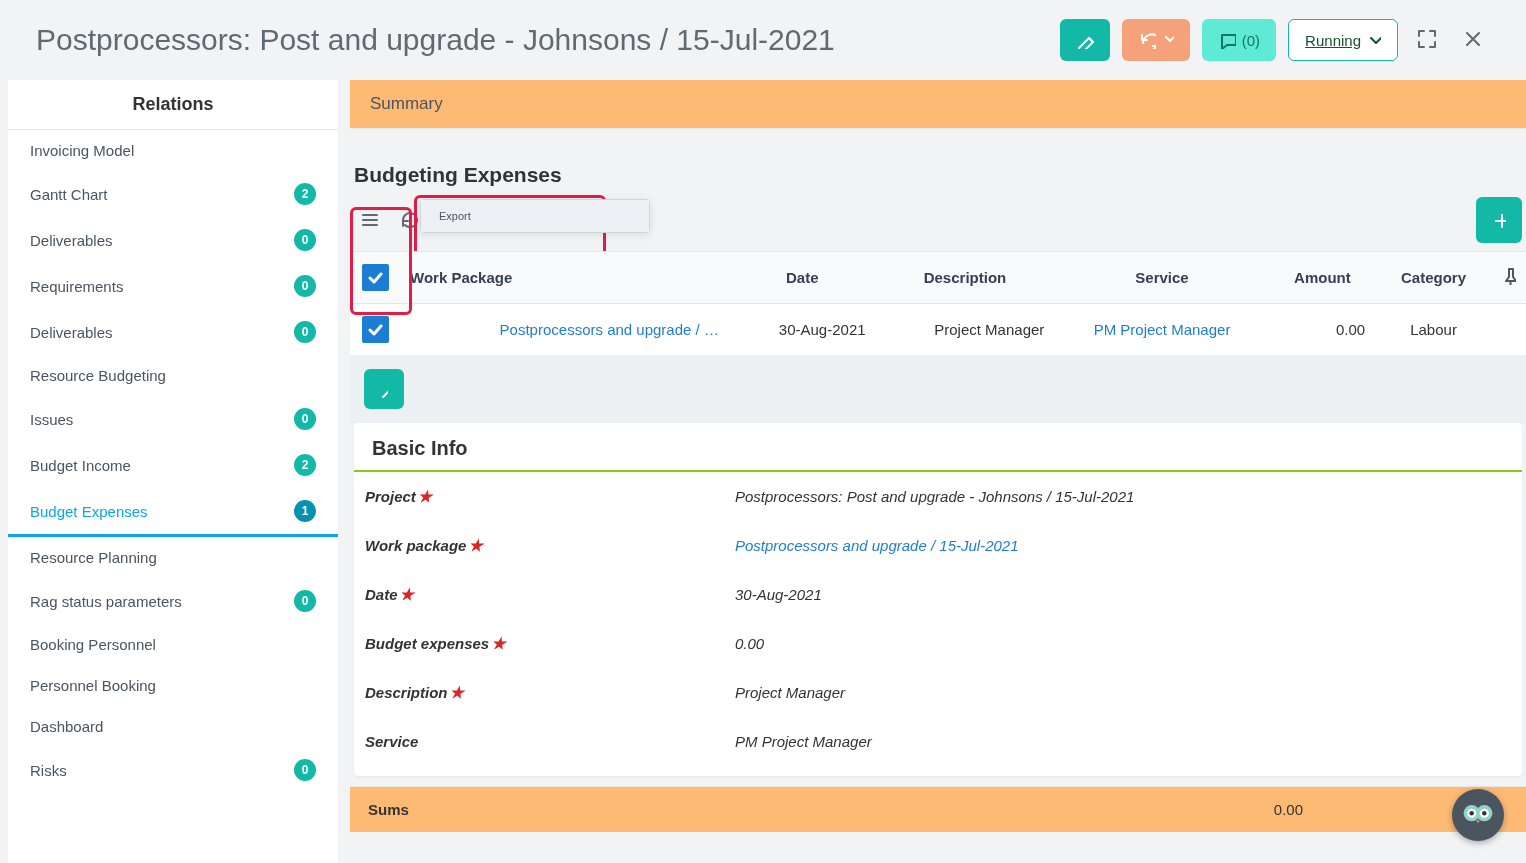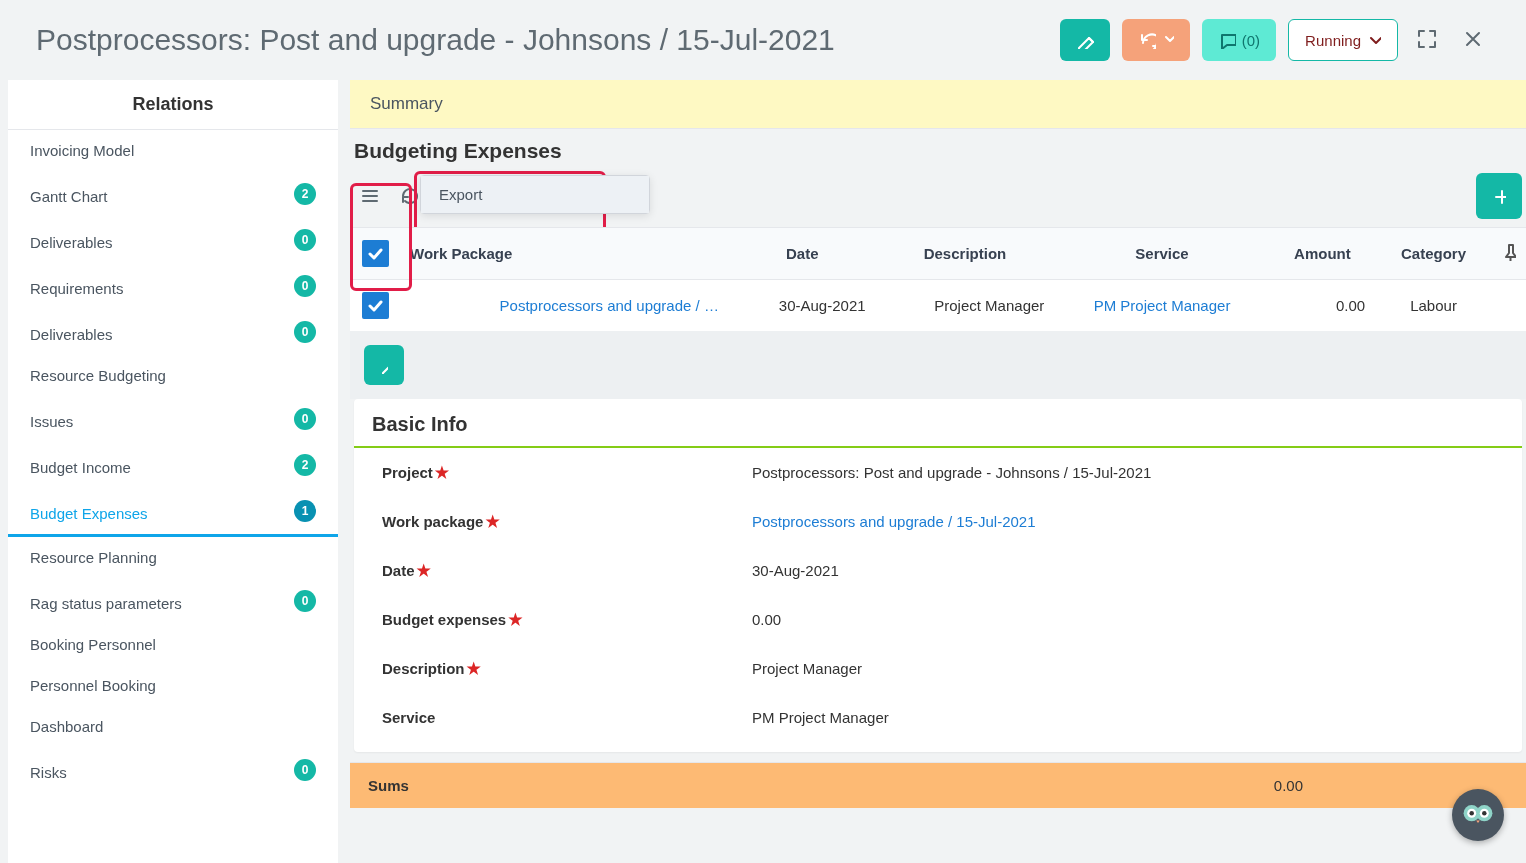--- a/index.html
+++ b/index.html
@@ -36,21 +36,21 @@
     display: inline-flex;
     align-items: center;
     justify-content: center;
     cursor: pointer;
     font-size: 15px;
     gap: 6px;
   }
   .btn-teal { background:#14b8a6; color:#fff; }
   .btn-orange { background:#f5a27a; color:#fff; }
   .btn-lightteal { background:#5eead4; color:#0f766e; }
-  .btn-outline { background:#fff; border:1.5px solid #14b8a6; color:#7f1d1d; }
+  .btn-outline { background:#fff; border:1.5px solid #14b8a6; color:#14532d;text-decoration:underline; }
   .icon-btn { background:none; border:none; cursor:pointer; padding:6px; color:#5f6a72; }
   svg.ico { width:18px; height:18px; fill:none; stroke:currentColor; stroke-width:2; stroke-linecap:round; stroke-linejoin:round; }
   svg.ico-lg { width:22px; height:22px; }
   
   
   .layout { display:flex; height: calc(100% - 80px); }
   
   
   .sidebar {
     width: 330px;
@@ -62,21 +62,21 @@
   .sidebar-title {
     text-align:center;
     font-size:18px;
     font-weight:600;
     padding: 14px 0;
     border-bottom:1px solid #e5e7eb;
   }
   .nav { list-style:none; overflow-y:auto; flex:1;}
   .nav-item {
     display:flex;
-    align-items:flex-end;
+    align-items:center;
     justify-content:space-between;
     padding: 12px 22px;
     font-size:15px;
     color:#4a5560;
     cursor:pointer;
   }
   .nav-item.active {
     color:#0ea5e9;
     border-bottom: 3px solid #0ea5e9;
   }
@@ -91,31 +91,32 @@
     display:inline-flex;
     align-items:center;
     justify-content:center;
     padding:0 6px;
   }
   .badge.blue { background:#0891b2; }
   
   
   .main { flex:1; padding: 0 0 0 12px; overflow-y:auto;}
   .tabbar {
-    background:#fef9c3;
+    background:#fdba74;
     padding: 14px 20px;
     font-size:17px;
     border-bottom:1px solid #e5e7eb;
     color:#4a5560;
   }
   .section-title {
     font-size:21px;
     font-weight:600;
     padding: 10px 4px 6px 4px;
     color:#333;
+    margin-top:24px;
   }
   .toolbar-row {
     display:flex;
     align-items:center;
     gap:10px;
     padding: 4px 4px;
     position:relative;
   }
   .add-btn { margin-left:auto; width:46px; height:46px; font-size:22px; }
   
@@ -166,21 +167,21 @@
     position:absolute;
     background:#fff;
     border:1px solid #d1d5db;
     border-radius:4px;
     box-shadow: 0 2px 8px rgba(0,0,0,.1);
     width:230px;
     z-index:10;
   }
   .context-menu div {
     padding:10px 18px;
-    font-size:15px;
+    font-size:11px;
     color:#4a5560;
     cursor:pointer;
   }
   .context-menu div.hover { background:#edf1f5; }
   
   
   .detail-bar {
     background:#edf0f2;
     padding: 14px;
   }
@@ -194,21 +195,22 @@
   }
   .card-title {
     font-size:20px;
     font-weight:600;
     padding:14px 18px 10px 18px;
     border-bottom:2px solid #84cc16;
     color:#333;
   }
   .field-row {
     display:flex;
-    padding: 16px 28px;
+    padding: 16px 11px;
+    font-style: italic;
   }
   .field-label {
     width:370px;
     font-weight:700;
     font-size:15px;
     color:#333;
     display:flex;
     align-items:center;
     gap:2px;
   }

